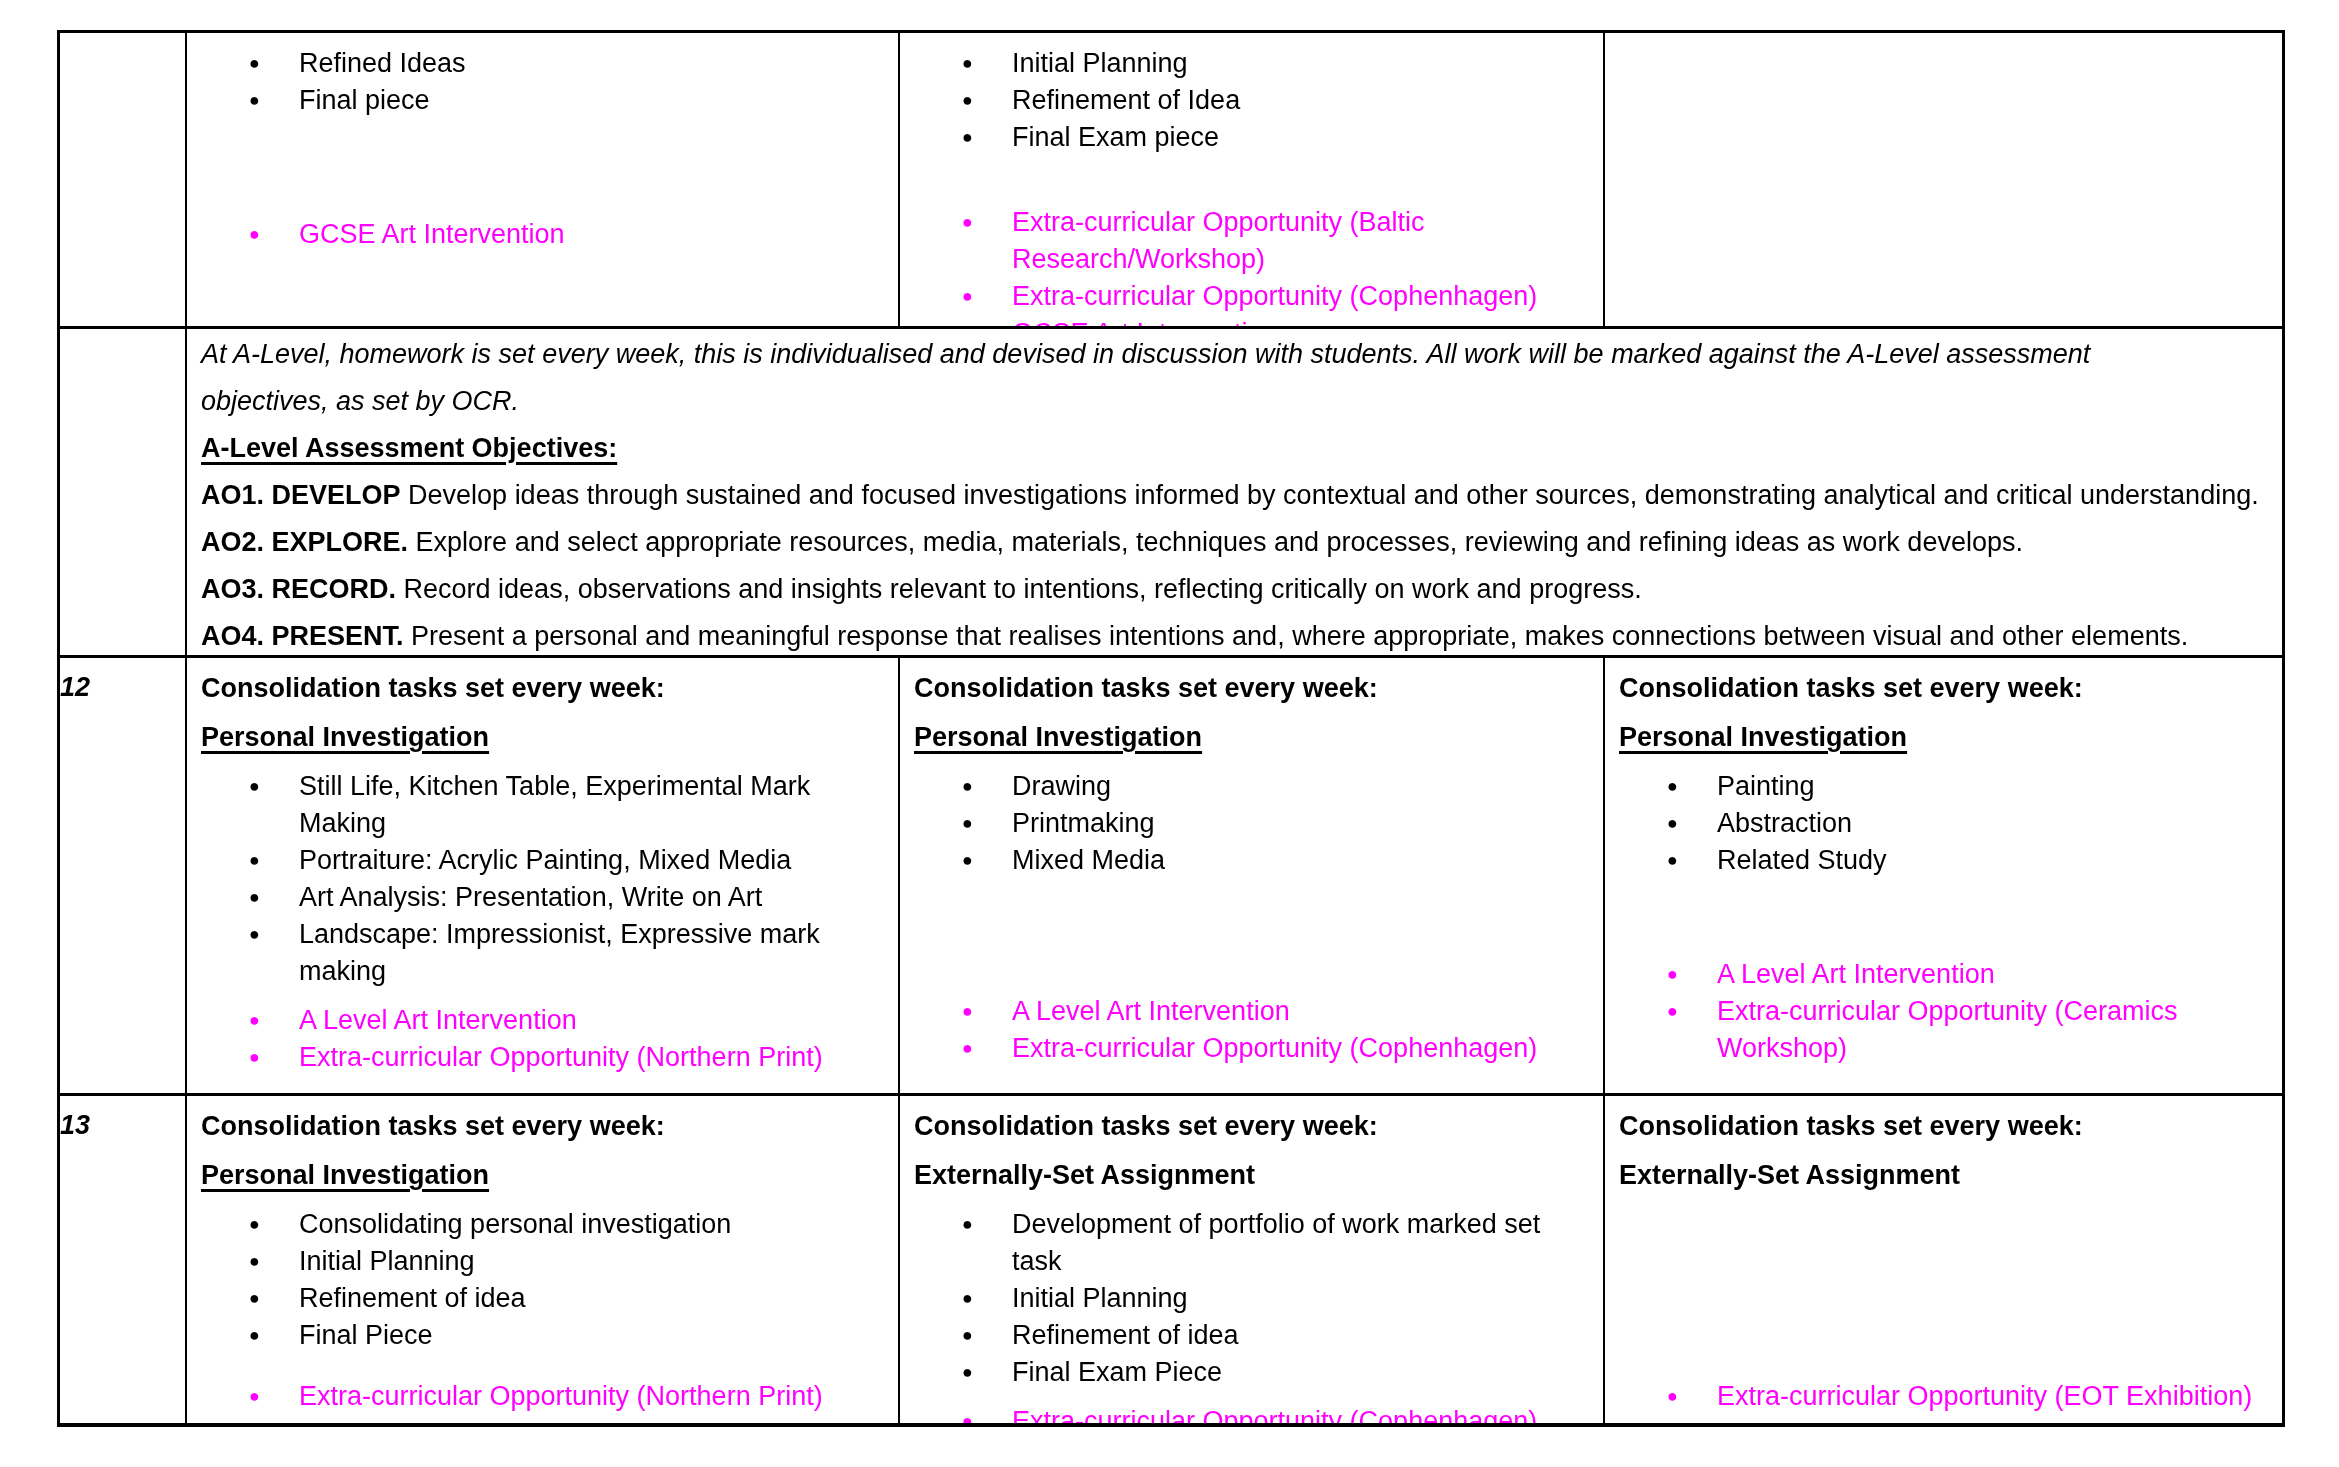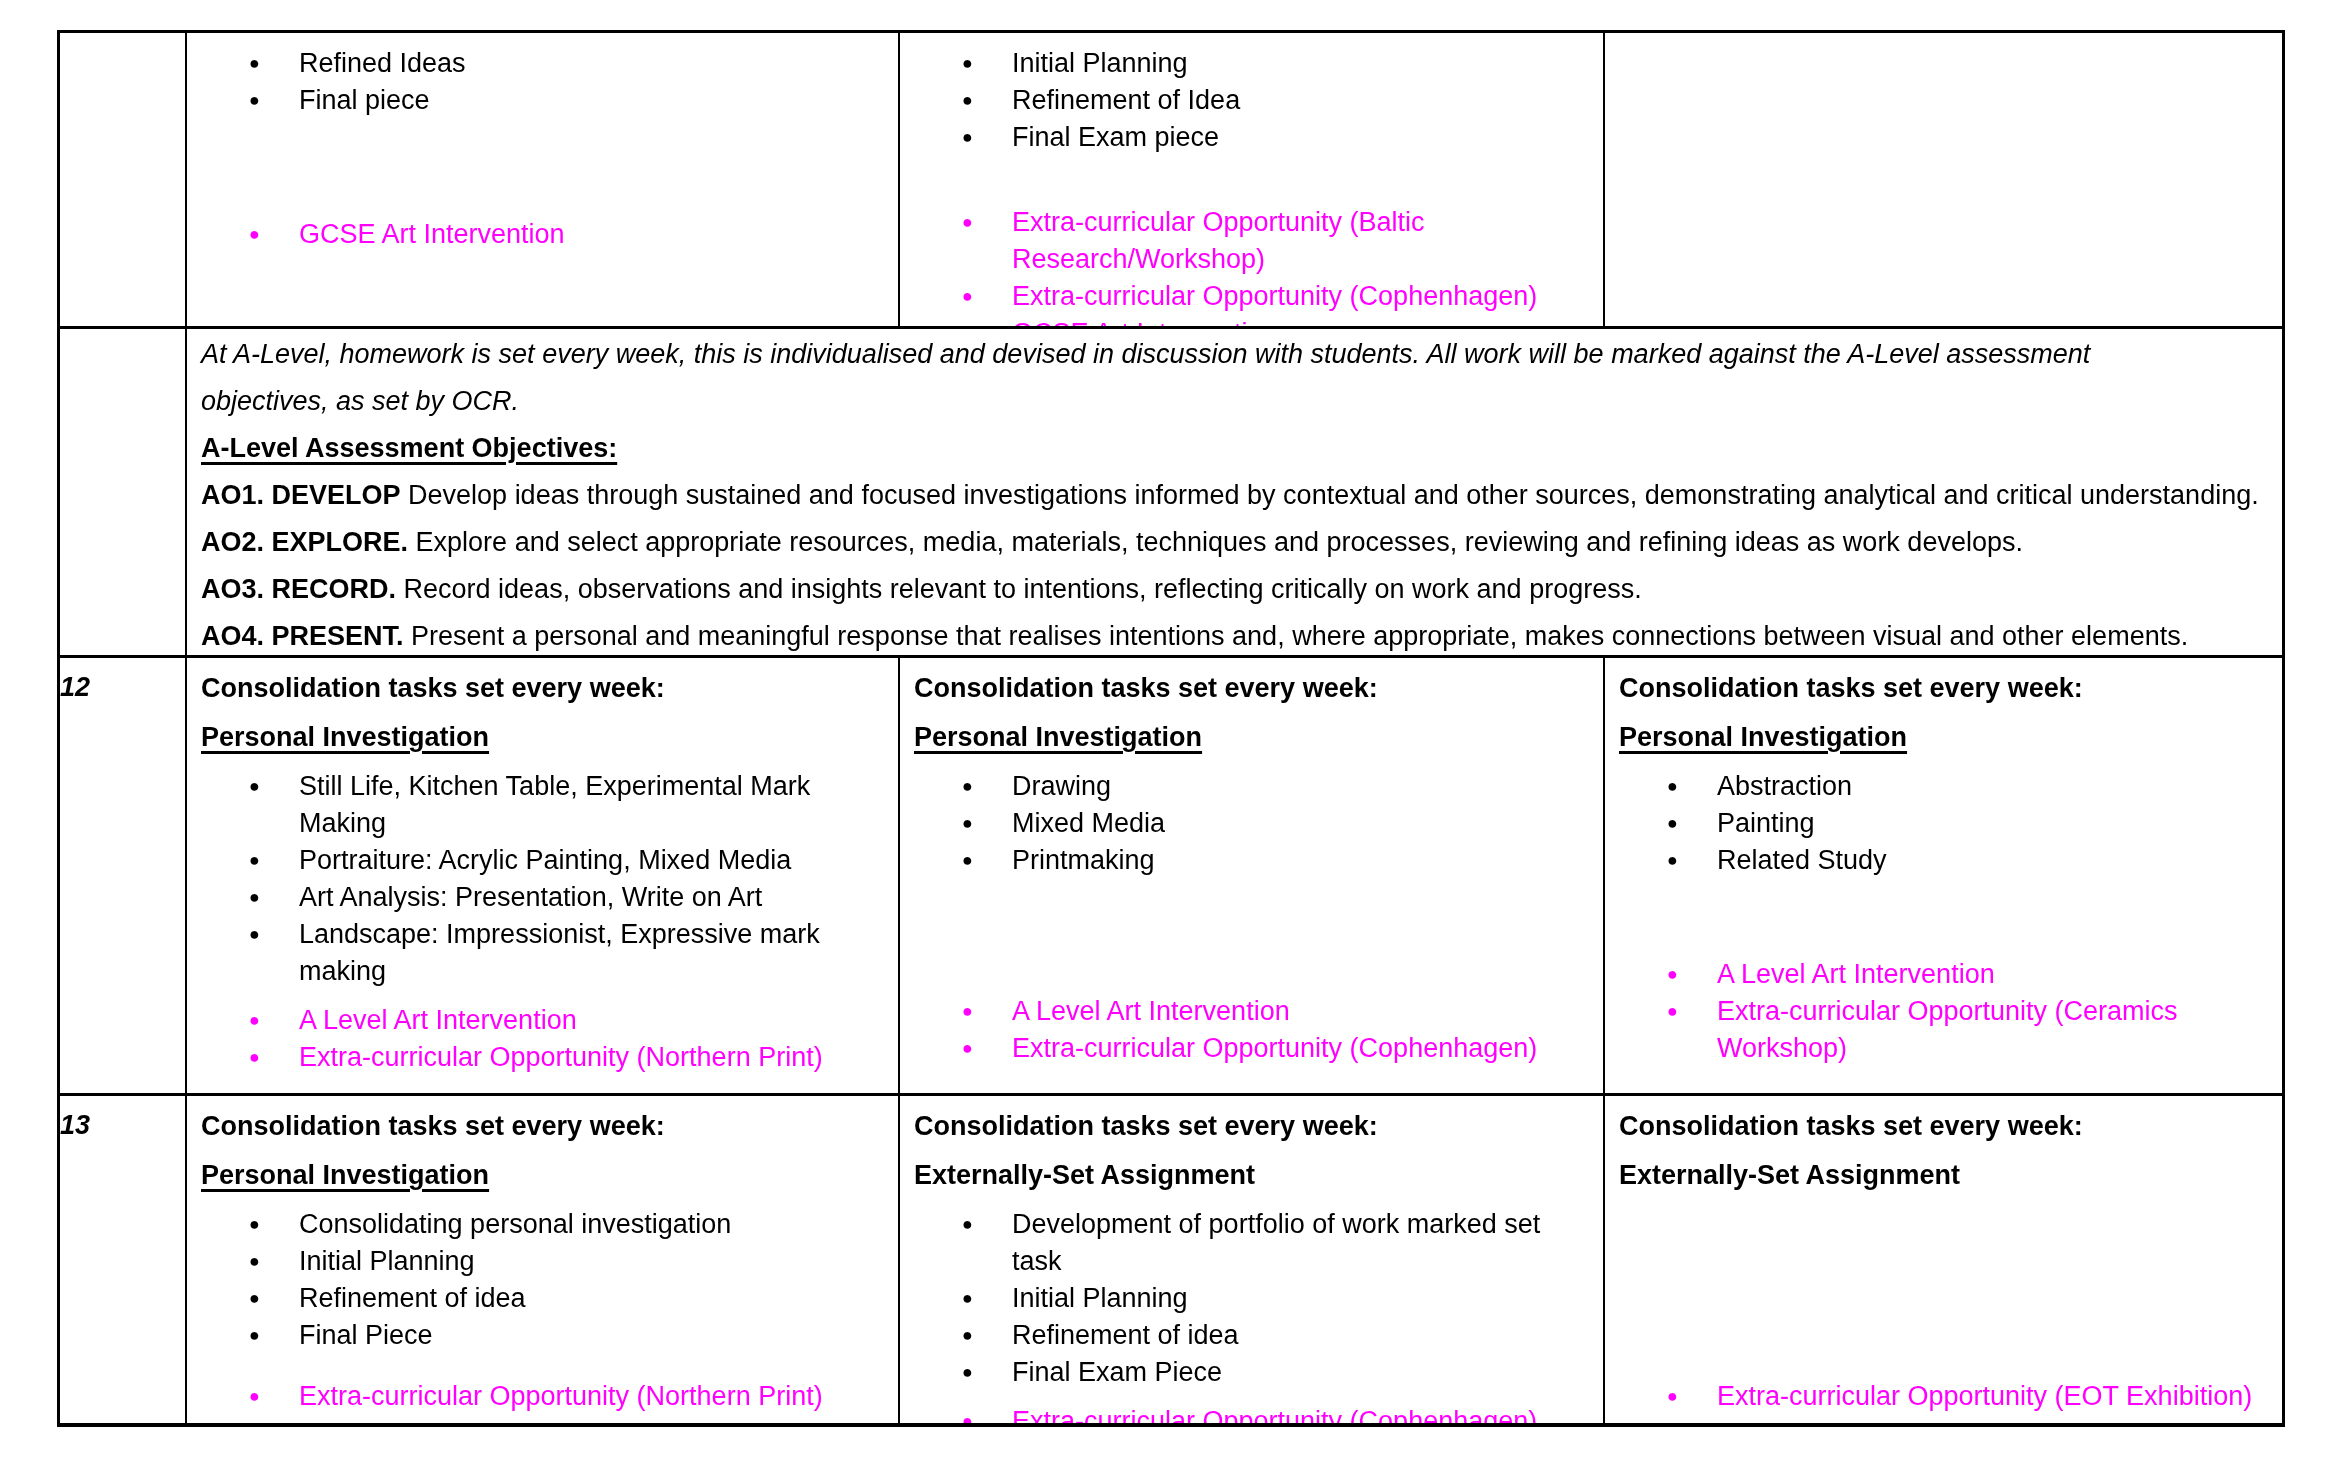--- a/index.html
+++ b/index.html
@@ -121,34 +121,34 @@
       <ul class="blist magenta push mb26">
         <li>A Level Art Intervention</li>
         <li>Extra-curricular Opportunity (Northern Print)</li>
       </ul>
     </div>
     <div class="cell br bb">
       <div class="ctitle">Consolidation tasks set every week:</div>
       <div class="csub ul">Personal Investigation</div>
       <ul class="blist">
         <li>Drawing</li>
+        <li>Printmaking</li>
         <li>Mixed Media</li>
-        <li>Printmaking</li>
       </ul>
       <ul class="blist magenta push mb26">
         <li>A Level Art Intervention</li>
         <li>Extra-curricular Opportunity (Cophenhagen)</li>
       </ul>
     </div>
     <div class="cell bb">
       <div class="ctitle">Consolidation tasks set every week:</div>
       <div class="csub ul">Personal Investigation</div>
       <ul class="blist">
+        <li>Painting</li>
         <li>Abstraction</li>
-        <li>Painting</li>
         <li>Related Study</li>
       </ul>
       <ul class="blist magenta push mb26">
         <li>A Level Art Intervention</li>
         <li>Extra-curricular Opportunity (Ceramics Workshop)</li>
       </ul>
     </div>
 
     <div class="cell week br">13</div>
     <div class="cell br">

